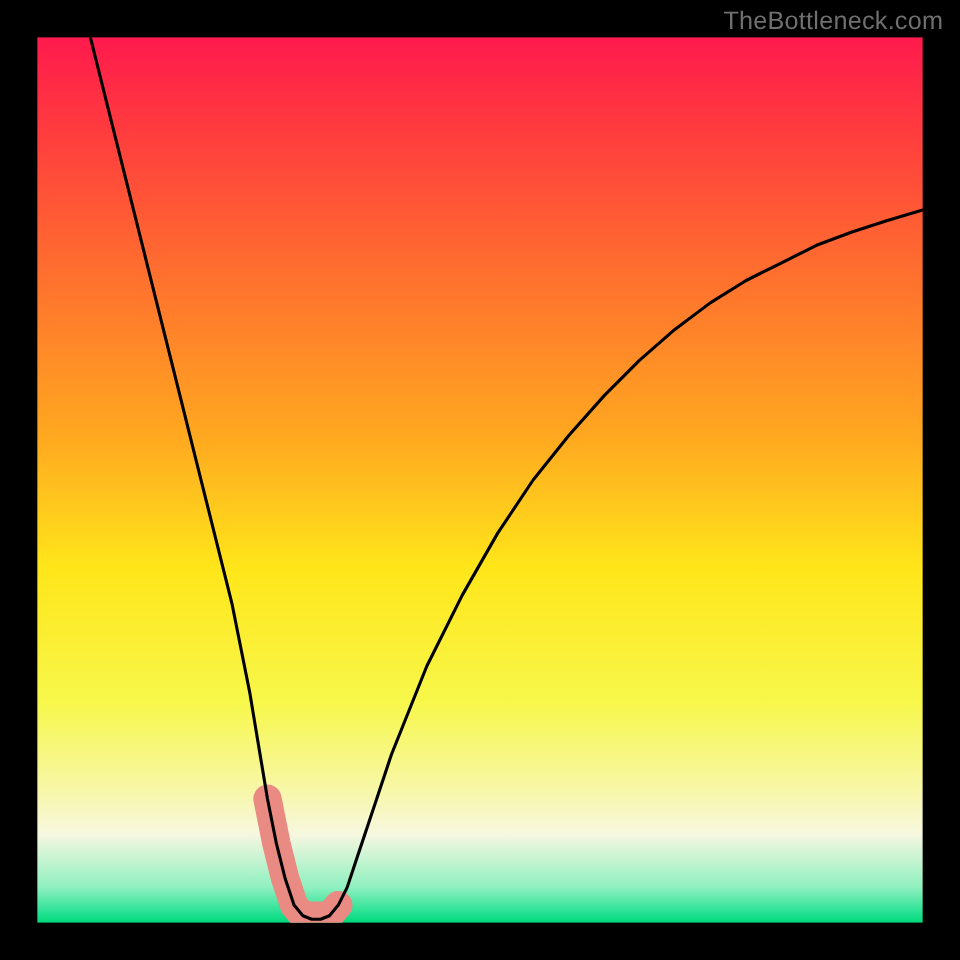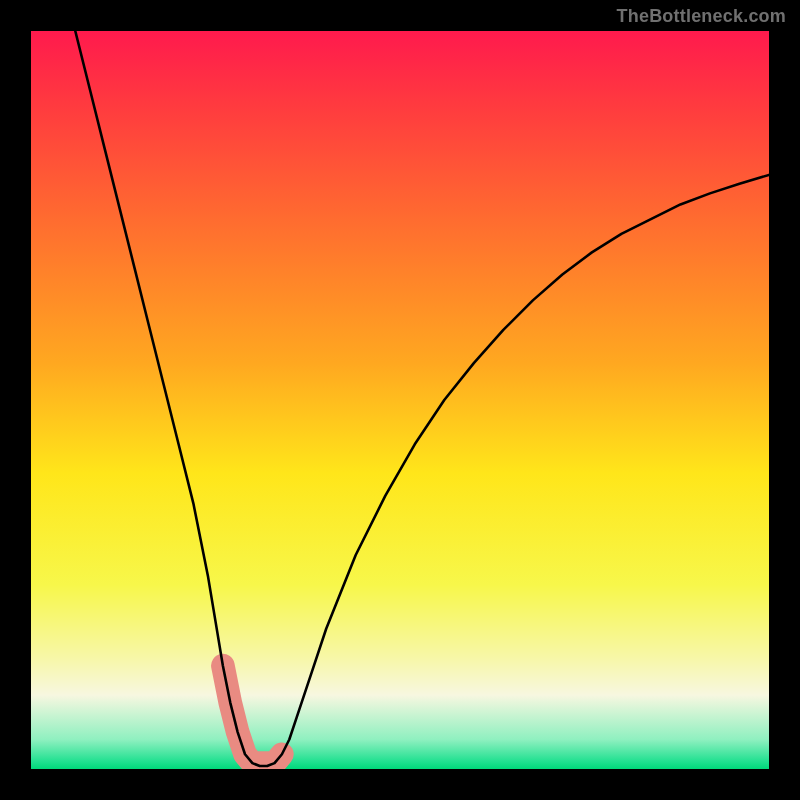--- a/index.html
+++ b/index.html
@@ -41,22 +41,22 @@
       #8ff0c0 96%,
       #20e090 99%,
       #00d87a 100%
     );
   }
   .watermark {
     position: absolute;
     top: 6px;
     right: 14px;
     color: #707070;
-    font-size: 18px;
-    font-weight: 700;
+    font-size: 21px;
+    font-weight: 400;
     letter-spacing: 0.2px;
     user-select: none;
   }
   svg.curve {
     position: absolute;
     inset: 0;
     width: 100%;
     height: 100%;
     overflow: visible;
   }

